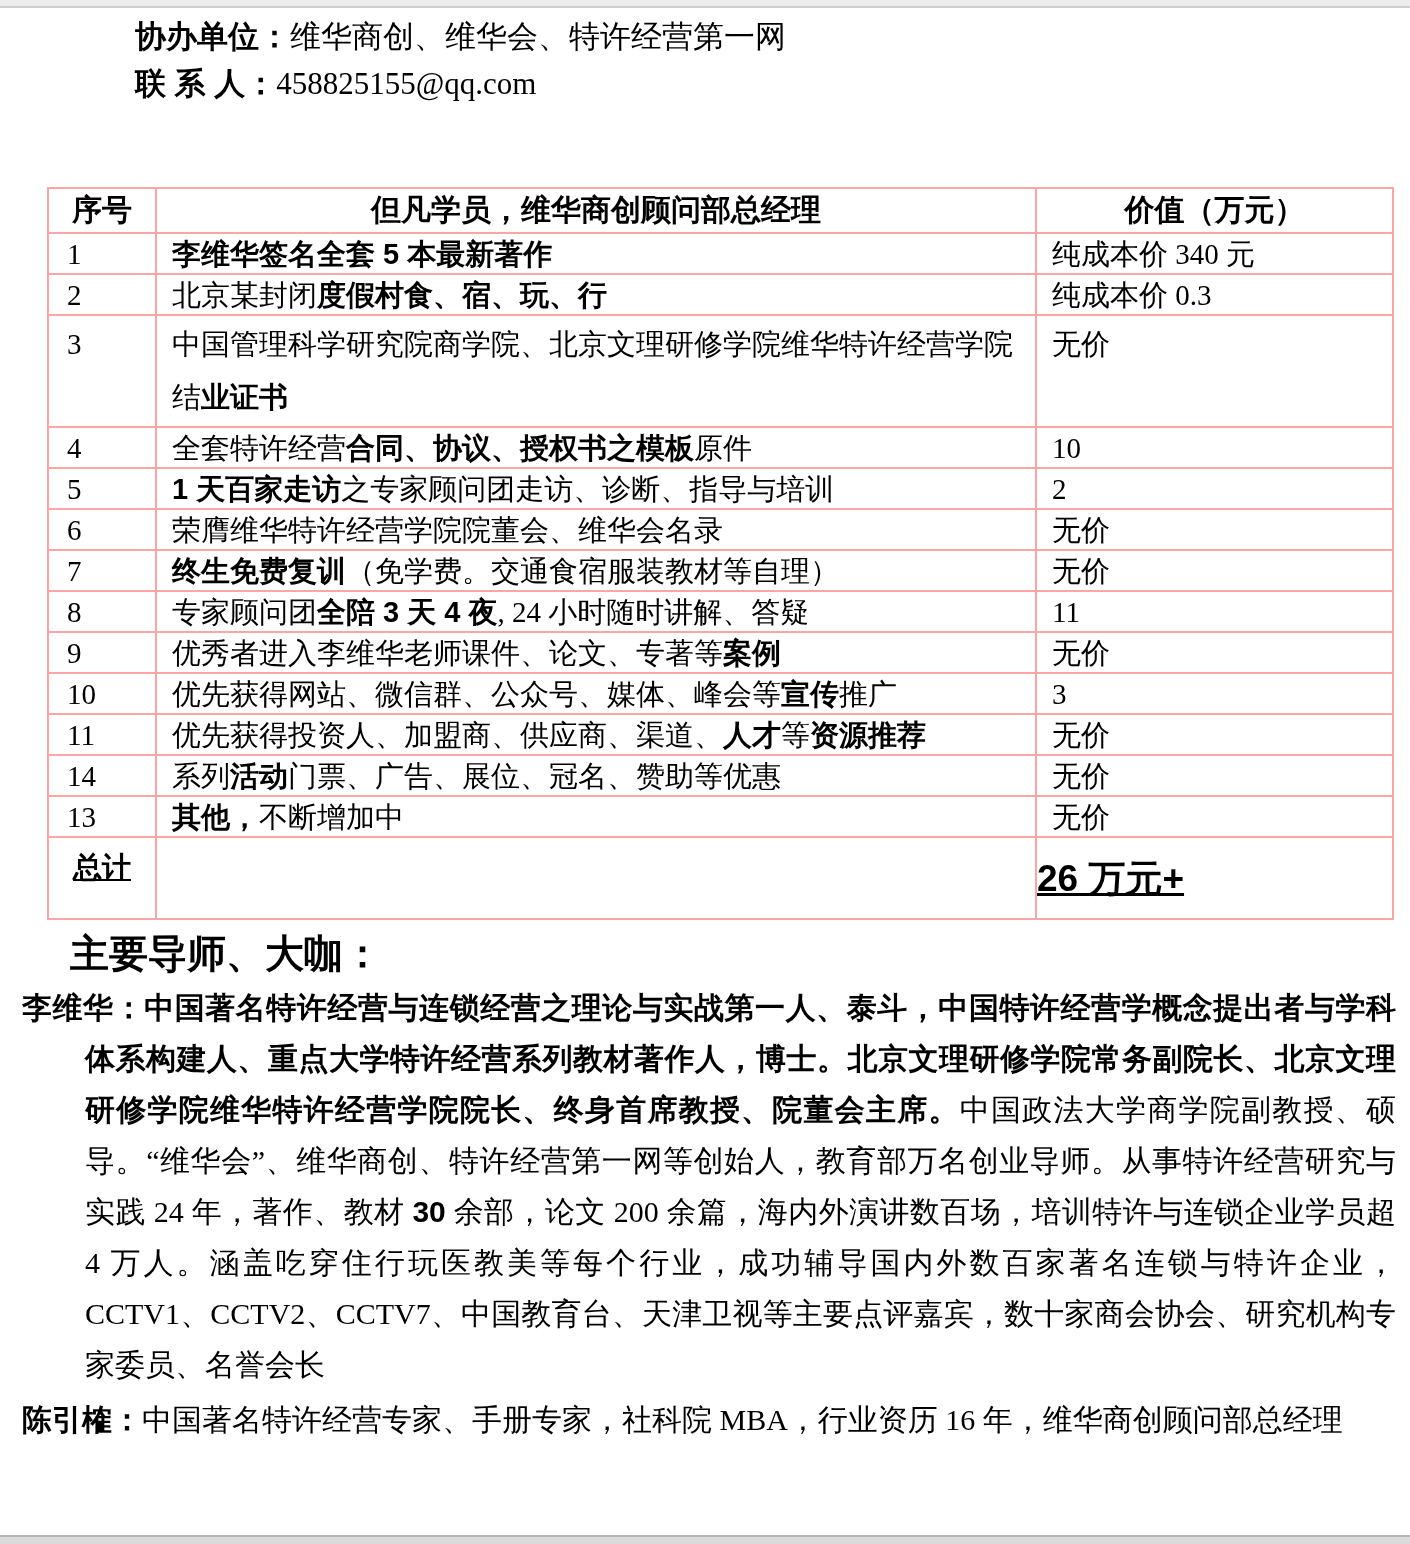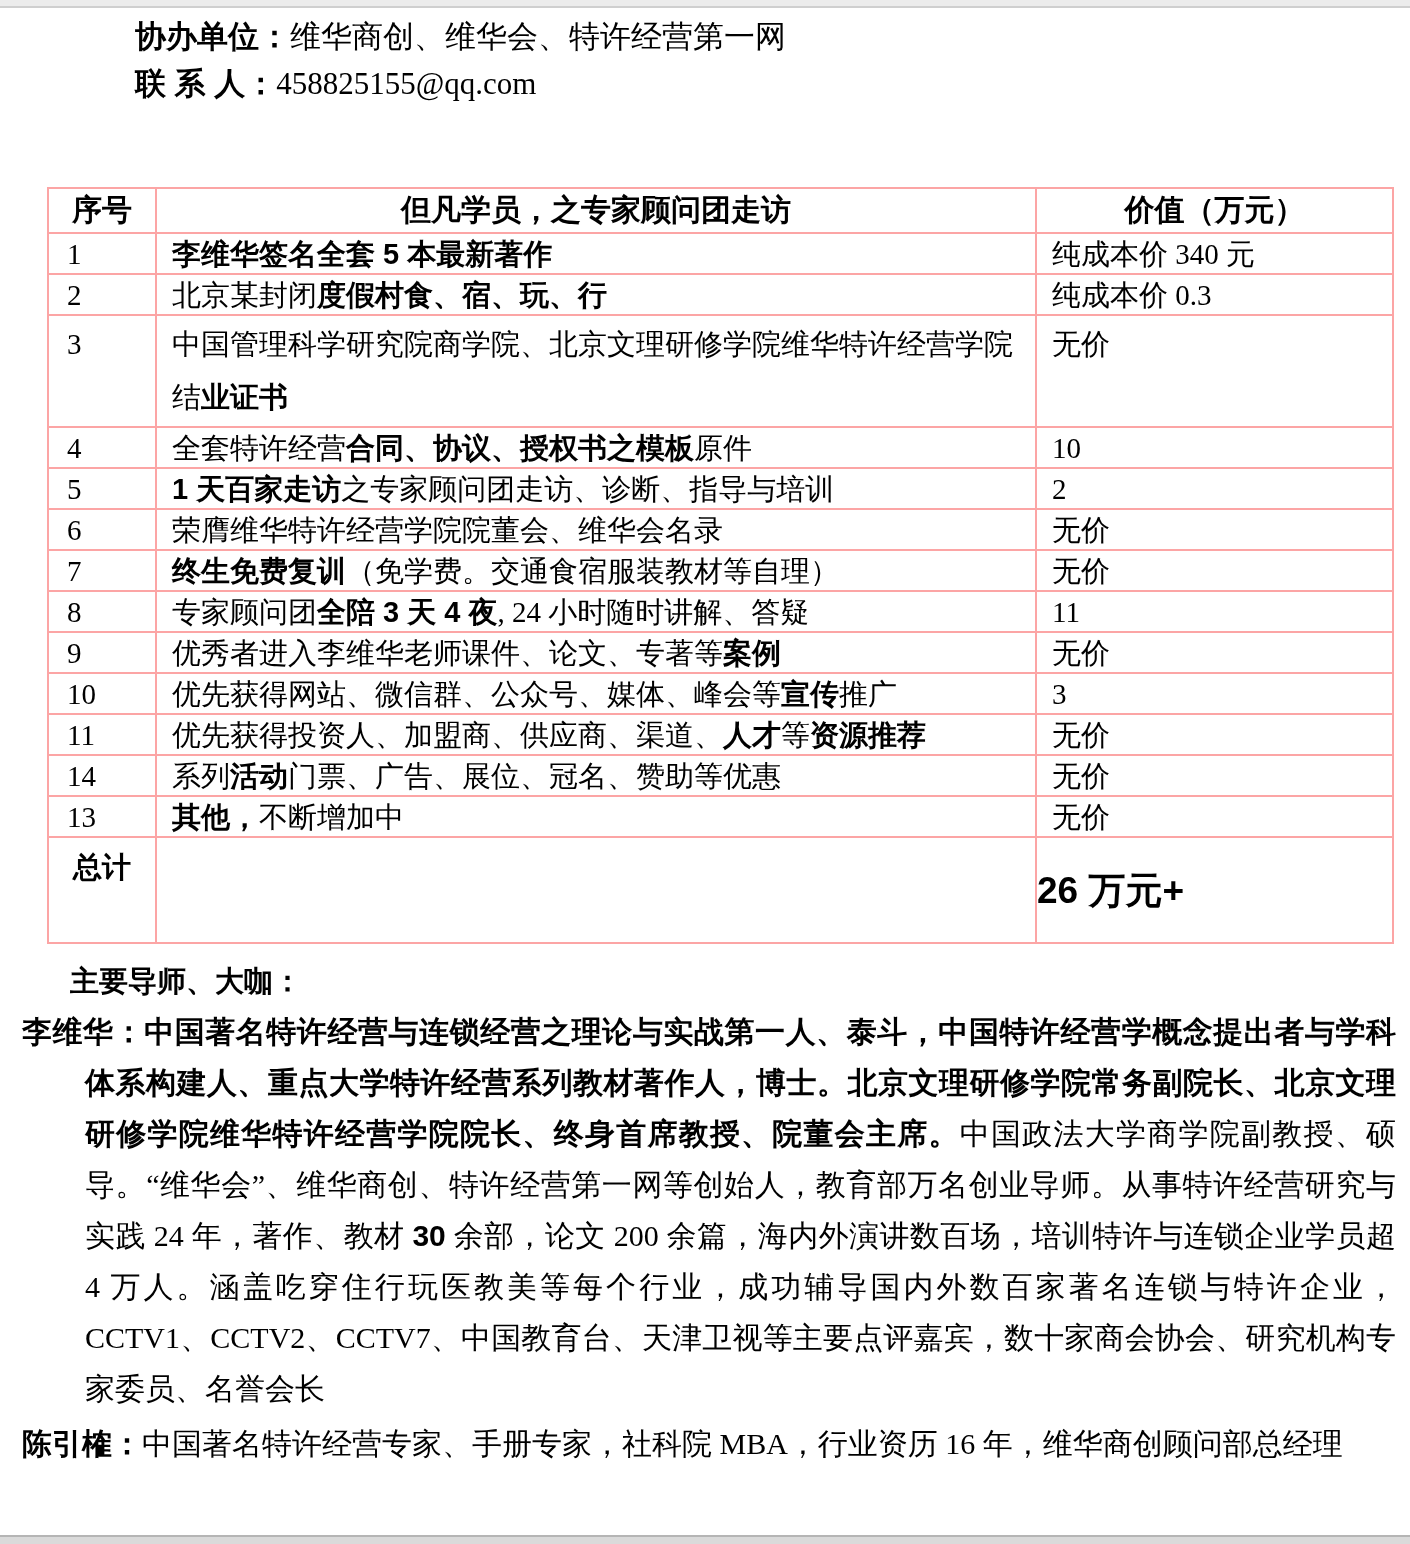--- a/index.html
+++ b/index.html
@@ -15,25 +15,25 @@
   .info .line{white-space:nowrap;}
   
   table.vt{border-collapse:collapse;table-layout:fixed;width:1345px;margin:80px 0 0 47px;}
   .vt th,.vt td{border:2px solid #fca5a5;overflow:hidden;}
   .vt th{font-size:30px;height:43px;text-align:center;vertical-align:middle;padding:0;}
   .vt td{font-size:29px;vertical-align:top;padding:1px 6px 0 15px;line-height:38px;}
   .vt td.no{padding-left:18px;}
   .vt tr.r1{height:41px;}
   .vt tr.tall{height:112px;}
   .vt tr.tall td{line-height:53px;padding-top:2px;}
-  .vt tr.totalrow{height:106px;}
+  .vt tr.totalrow{height:82px;text-decoration:underline;}
   .vt td.total-label{padding:10px 0 0 0;text-align:center;vertical-align:top;}
   .vt td.total-value{vertical-align:middle;text-align:left;font-size:37px;padding:0;line-height:1;}
   
-  .mentors-heading{margin:16px 0 0 70px;font-size:29px;line-height:42px;}
+  .mentors-heading{margin:16px 0 0 70px;font-size:39px;line-height:42px;font-family:Liberation Mono, monospace;}
   .mentor-para{
     margin:4px 14px 0 0;padding-left:85px;text-indent:-63px;
     font-size:30px;line-height:51px;text-align:justify;text-justify:inter-ideograph;
   }
   .mentor-para .mname{font-size:30px;}
 </style>
 </head>
 <body>
 
 <div class="page">
@@ -50,21 +50,21 @@
 
   <table class="vt">
     <colgroup>
       <col style="width:108px">
       <col style="width:880px">
       <col style="width:357px">
     </colgroup>
     <thead>
       <tr>
         <th class="hei">序号</th>
-        <th class="hei">但凡学员，之专家顾问团走访</th>
+        <th class="hei">但凡学员，维华商创顾问部总经理</th>
         <th class="hei">价值（万元）</th>
       </tr>
     </thead>
     <tbody>
         <tr class="r1">
           <td class="no">1</td>
           <td class="item"><span class="b">李维华签名全套 5 本最新著作</span></td>
           <td class="val">纯成本价 340 元</td>
         </tr>
         <tr class="r1">

